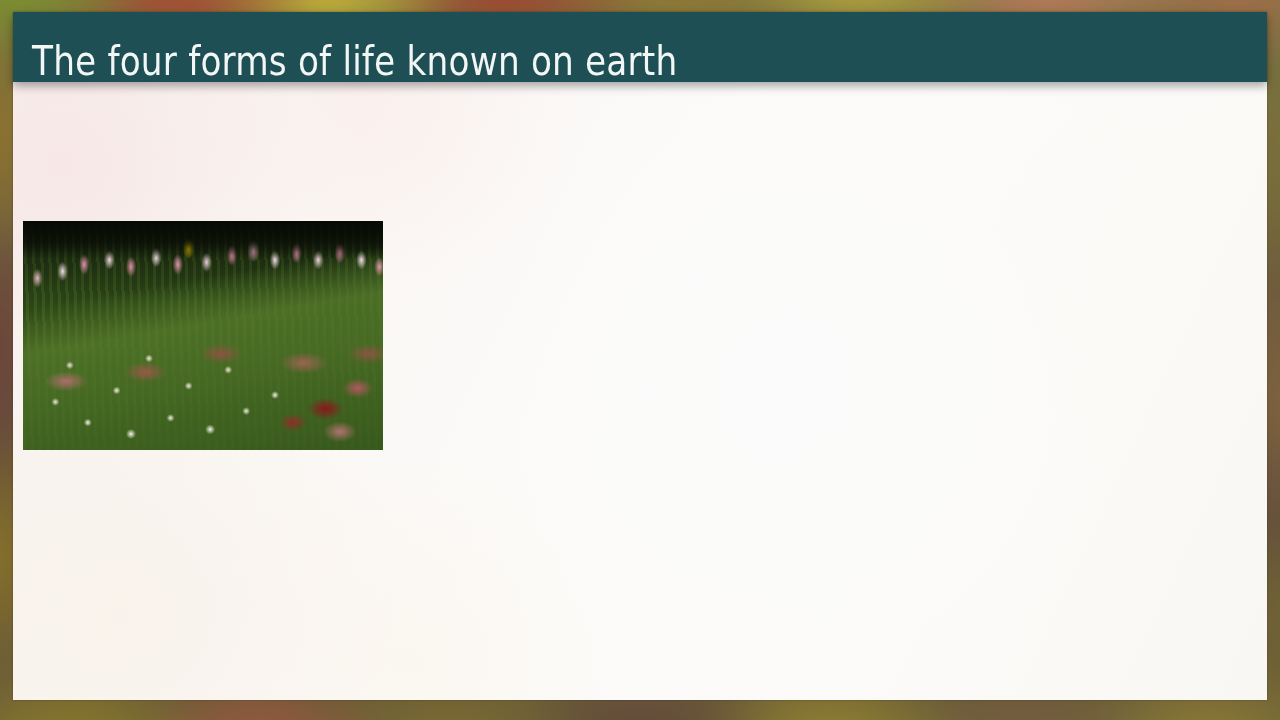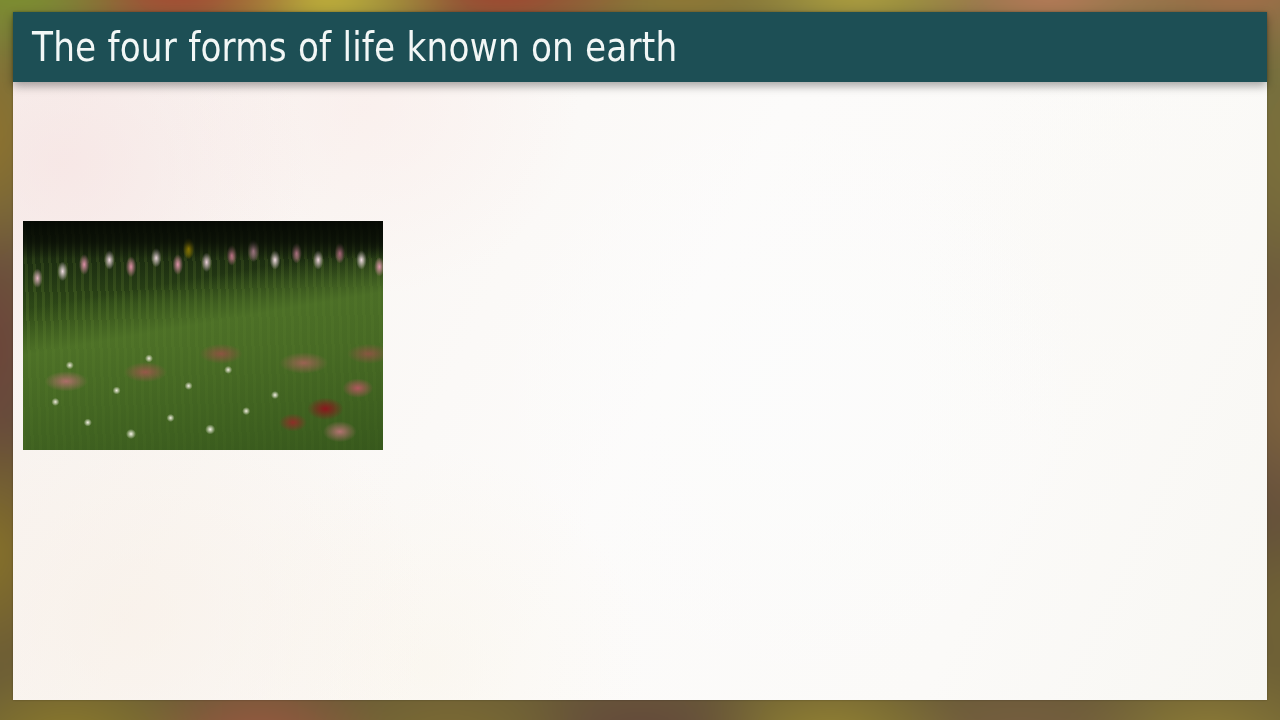--- a/index.html
+++ b/index.html
@@ -71,21 +71,21 @@
   
   .title-bar {
     position: absolute;
     left: 13px;
     top: 12px;
     width: 1254px;
     height: 70px;
     background: #1d4f55;
     box-shadow: 0 4px 9px rgba(0,0,0,0.35);
     display: flex;
-    align-items: center;
+    align-items: flex-end;
     overflow: hidden;
     z-index: 5;
   }
 
   .title-text {
     margin-left: 19px;
     color: #f2f7f6;
     font-family: "DejaVu Sans Condensed", "Liberation Sans Narrow", "Liberation Sans", sans-serif;
     font-size: 41px;
     font-weight: 300;

